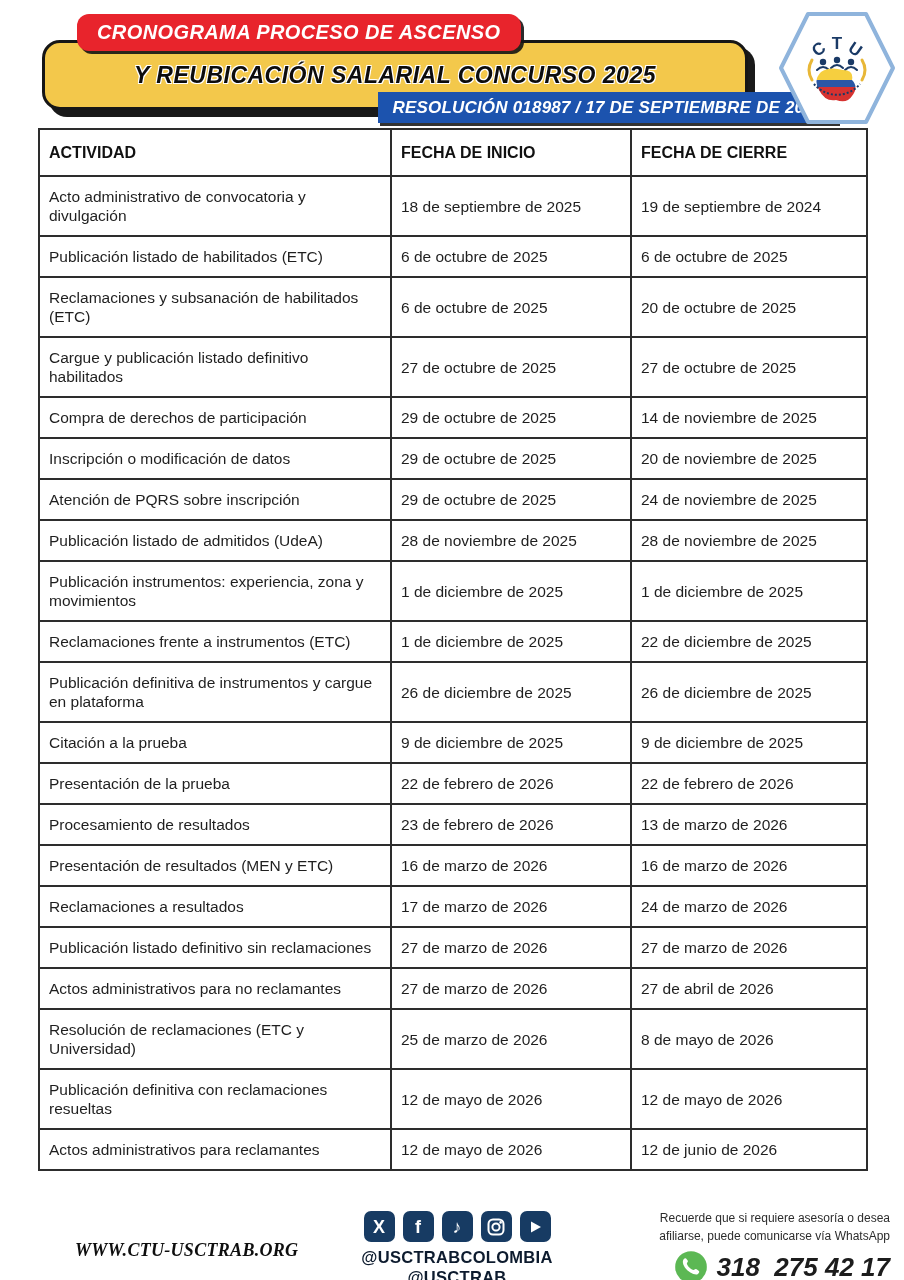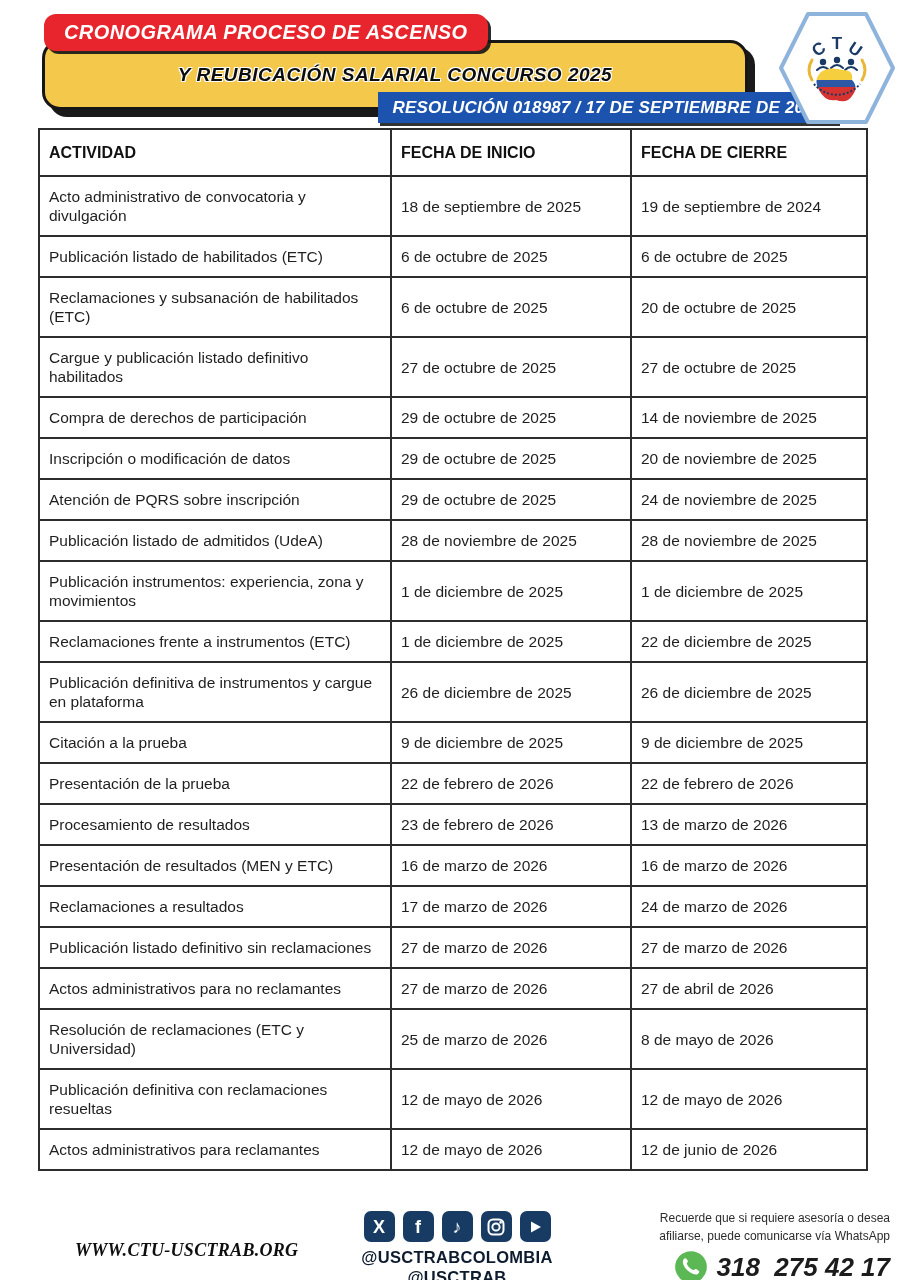--- a/index.html
+++ b/index.html
@@ -9,26 +9,26 @@
     font-family:"Liberation Sans",sans-serif;color:#1d1d1d;
   }
   
   .banner-yellow{
     position:absolute;left:42px;top:40px;width:700px;height:64px;
     background:#F3C84B;border:3px solid #161616;border-radius:18px;
     box-shadow:7px 7px 0 #1a1a1a;
     display:flex;align-items:center;justify-content:center;z-index:2;
   }
   .banner-yellow span{
-    font-style:italic;font-weight:800;font-size:19px;letter-spacing:.5px;color:#0d0d0d;
+    font-style:italic;font-weight:800;font-size:23px;letter-spacing:.5px;color:#0d0d0d;
     text-shadow:-1px -1px 0 #fff,1px -1px 0 #fff,-1px 1px 0 #fff,1px 1px 0 #fff;
     white-space:nowrap;
   }
   .banner-red{
-    position:absolute;left:44px;top:14px;z-index:3;
+    position:absolute;left:77px;top:14px;z-index:3;
     background:#E8242C;border-radius:12px;padding:7px 20px;
     box-shadow:3px 3px 0 rgba(20,20,20,.9);
   }
   .banner-red span{
     font-style:italic;font-weight:800;font-size:20px;color:#ffffff;letter-spacing:.4px;white-space:nowrap;
   }
   .banner-blue{
     position:absolute;left:378px;top:92px;width:460px;height:31px;z-index:4;
     background:#1C53AE;border-radius:0;
     display:flex;align-items:center;justify-content:center;

